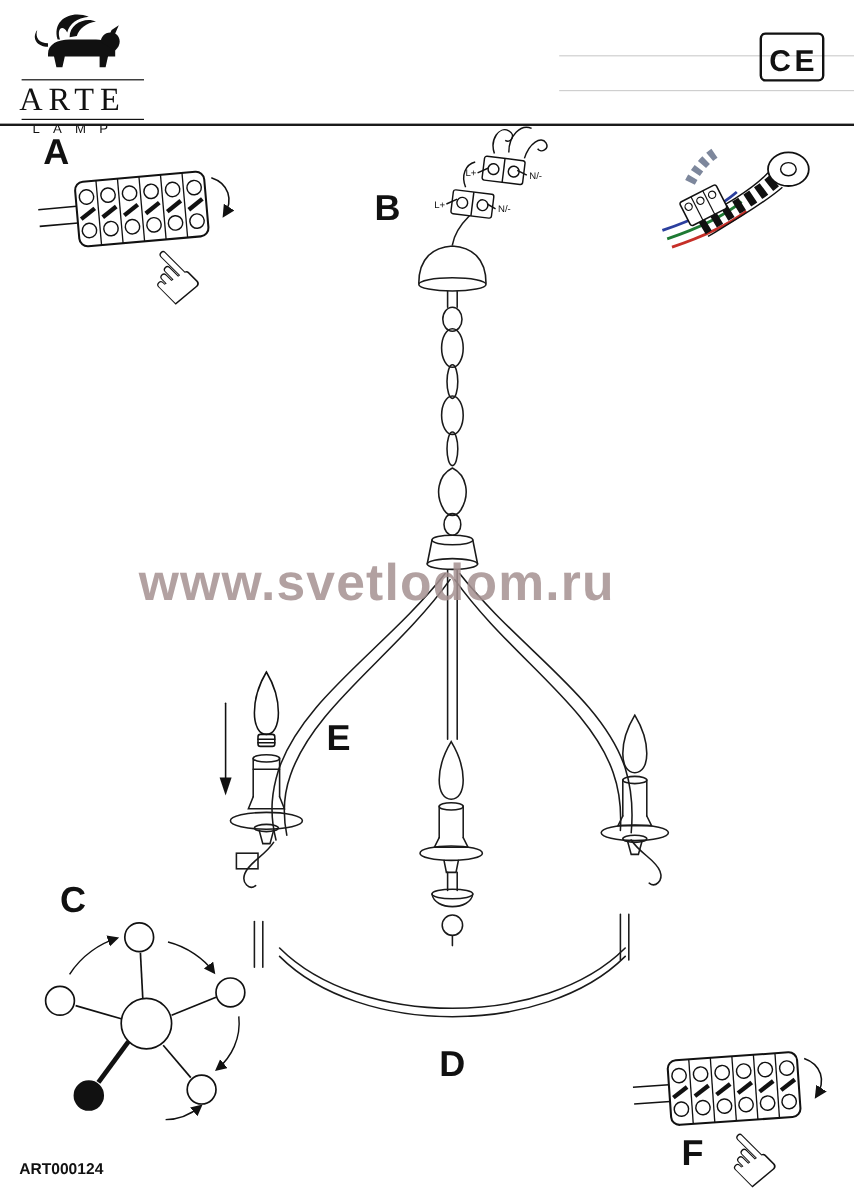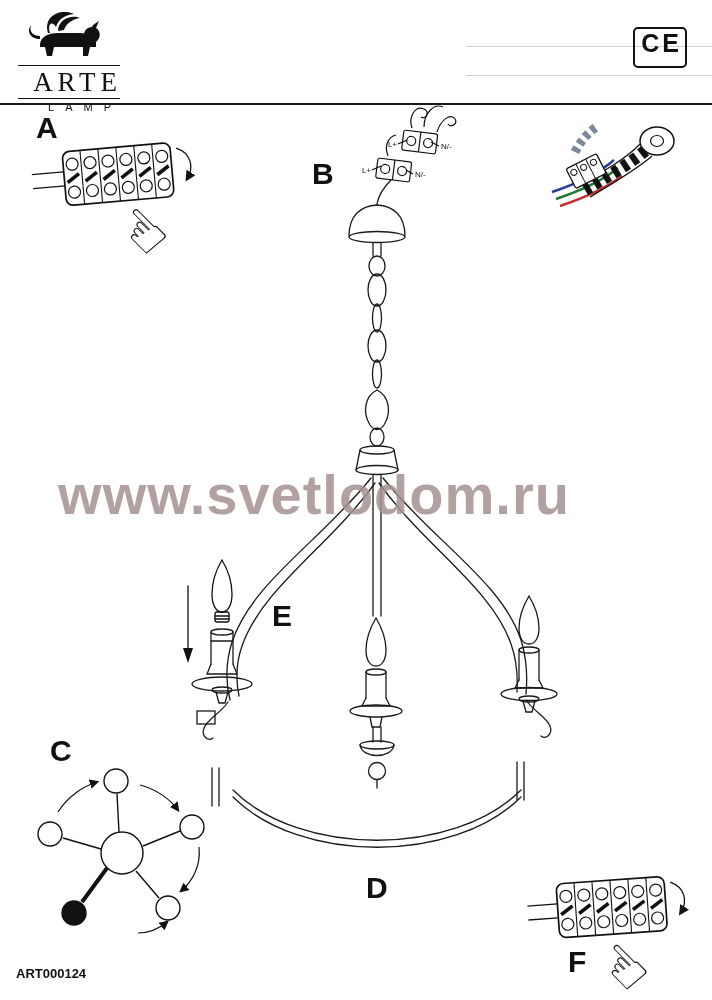--- a/index.html
+++ b/index.html
@@ -1,34 +1,34 @@
 <!DOCTYPE html>
 <html><head>
 <meta charset="utf-8">
 <style>
   html,body{margin:0;padding:0;background:#e8e8e8;}
   .page{position:relative;width:712px;height:1000px;background:#ffffff;overflow:hidden;
         font-family:"Liberation Sans",sans-serif;color:#111;}
   
-  .logo{position:absolute;left:16px;top:6px;width:106px;text-align:right;}
+  .logo{position:absolute;left:16px;top:6px;width:106px;text-align:left;}
   .logo-line{height:1px;background:#111;margin:1px 2px;}
   .logo-name{font-family:"Liberation Serif",serif;font-size:27px;letter-spacing:5px;
              font-weight:500;line-height:30px;}
   .logo-sub{font-size:11px;letter-spacing:11px;text-indent:11px;line-height:14px;font-weight:400;}
   .models{position:absolute;right:98px;top:16px;width:250px;text-align:right;}
   .model-row{font-size:21px;line-height:27px;padding:1px 4px 1px 0;font-weight:500;}
   .model-sep{position:absolute;left:466px;width:246px;height:1px;background:#cfcfcf;}
   .ce-box{position:absolute;left:633px;top:27px;width:50px;height:37px;border:2px solid #111;
-          border-radius:5px;display:flex;align-items:flex-start;justify-content:center;}
+          border-radius:5px;display:flex;align-items:flex-end;justify-content:center;}
   .ce-box span{font-size:25px;font-weight:bold;letter-spacing:3px;text-indent:3px;}
   .header-rule{position:absolute;left:0;top:103px;width:712px;height:2px;background:#1a1a1a;}
   
   .step-label{position:absolute;font-size:30px;font-weight:600;line-height:32px;}
   .watermark{position:absolute;left:0;top:462px;width:628px;text-align:center;
-             font-size:56px;font-weight:bold;color:rgba(165,145,145,0.85);
+             font-size:43px;font-weight:bold;color:rgba(165,145,145,0.85);
              letter-spacing:1px;z-index:5;pointer-events:none;}
   .article{position:absolute;left:16px;top:966px;font-size:13px;font-weight:bold;}
   .art{position:absolute;left:0;top:0;z-index:2;}
 </style>
 </head>
 <body>
 
 <div class="page">
 
   <div class="logo">

